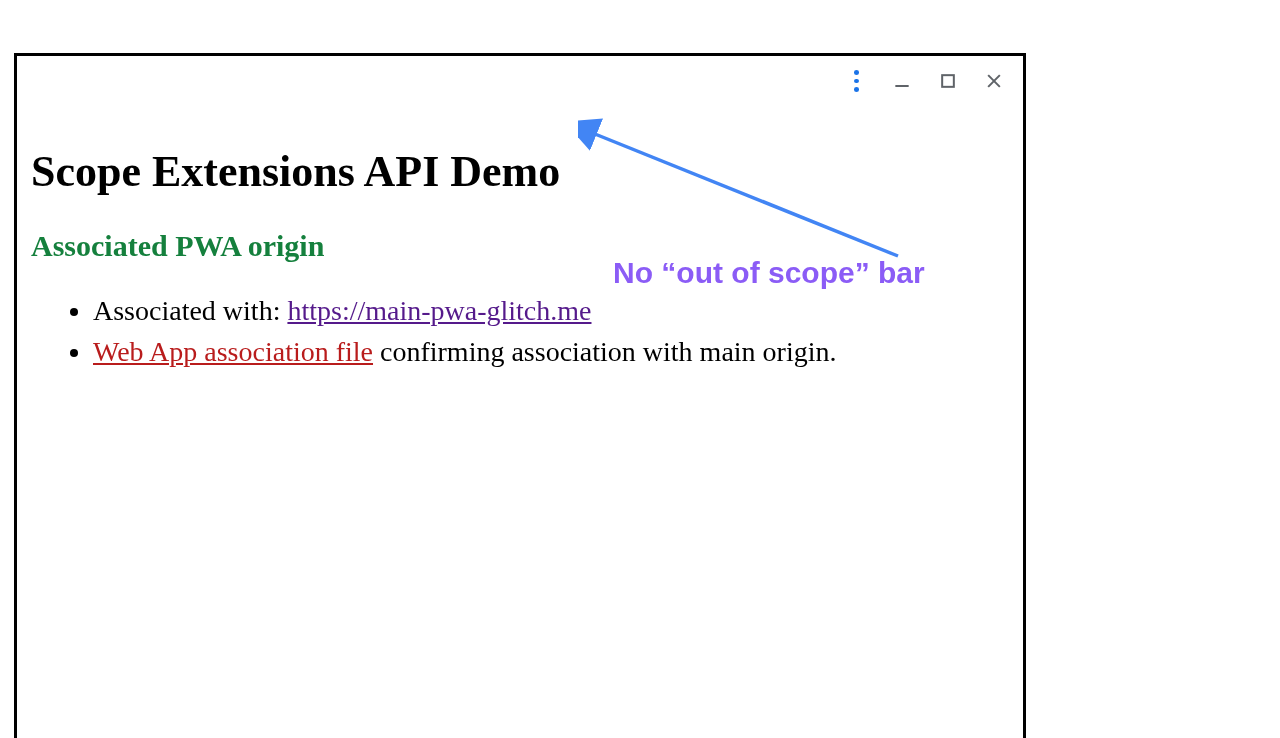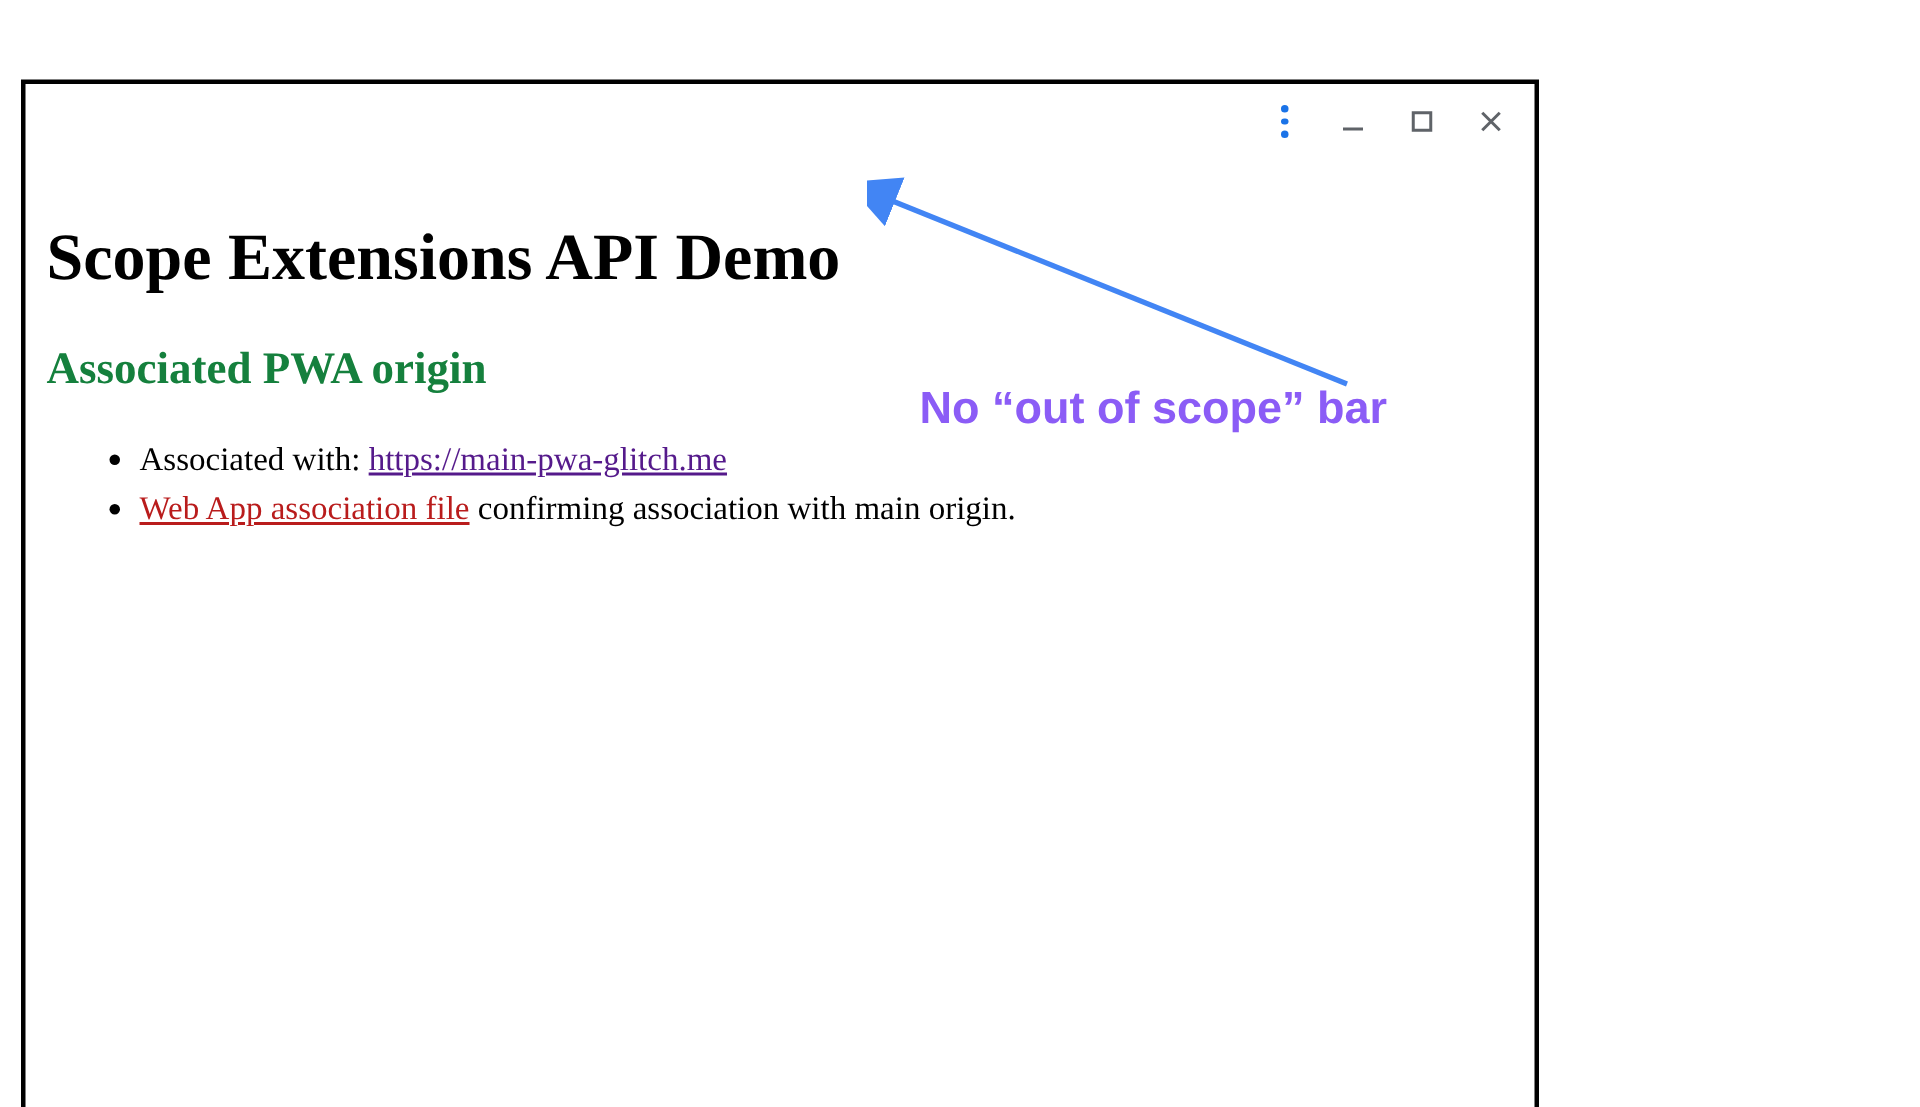--- a/index.html
+++ b/index.html
@@ -71,21 +71,21 @@
     }
     .subheading {
       font-size: 30px;
       font-weight: 700;
       color: #15803d;
       margin-bottom: 28px;
     }
     ul.assoc-list {
       list-style: disc;
       padding-left: 62px;
-      font-size: 22px;
+      font-size: 28px;
       color: #000;
       line-height: 1.4;
     }
     ul.assoc-list li { margin-bottom: 2px; }
     a.visited-link { color: #551a8b; text-decoration: underline; }
     a.link { color: #b91c1c; text-decoration: underline; }
     .annotation {
       position: absolute;
       left: 596px;
       top: 200px;

